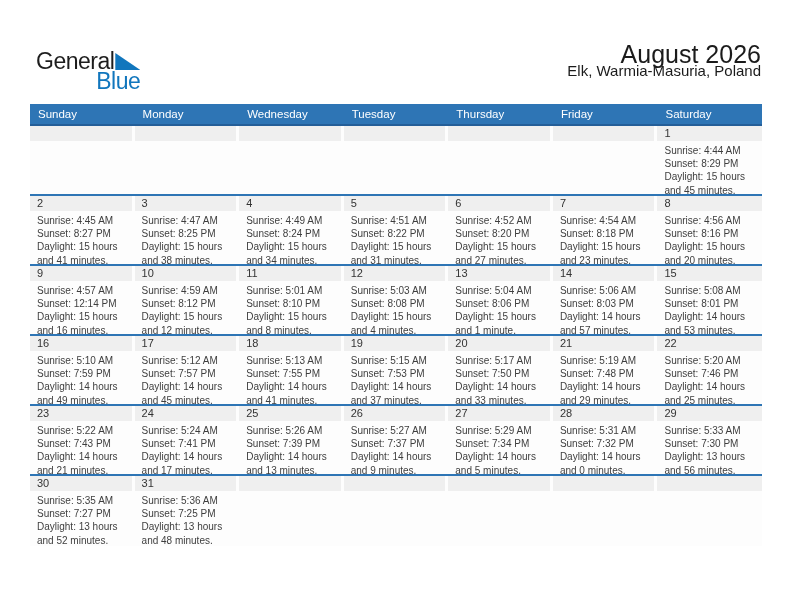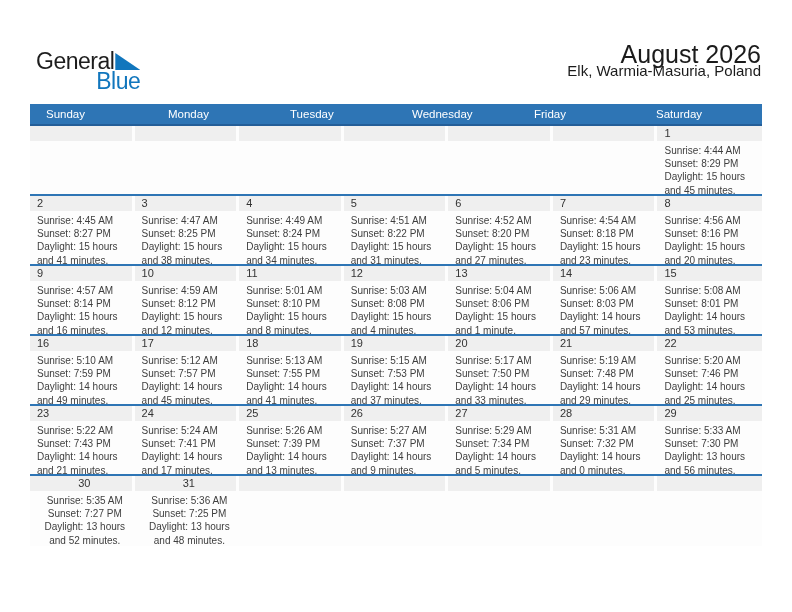--- a/index.html
+++ b/index.html
@@ -28,27 +28,27 @@
     text-align:right;
   }
   
   .calendar { position:absolute; left:30px; top:104px; width:732px; }
   .weekday-header {
     display:flex; height:22px; background:var(--header-bg);
     border-bottom:2px solid var(--header-border);
   }
   .weekday-cell {
     flex:1; color:#ffffff; font-size:11.5px; line-height:20px;
-    padding-left:16px; overflow:hidden; white-space:nowrap;
+    padding-left:8px; overflow:hidden; white-space:nowrap;
   }
   .week-row {
     display:flex; height:70px; border-bottom:2px solid var(--row-line);
     background:#fdfdfd;
   }
-  .week-row.last { border-bottom:none;text-align:center; }
+  .week-row.last { border-bottom:none; }
   .day-cell { flex:1; min-width:0; overflow:hidden; }
   .day-band {
     height:15px; background:var(--band-bg); font-size:11px; line-height:15px;
     color:#333333; padding-left:7px;
   }
   .day-cell:not(:last-child) .day-band { margin-right:3px; }
   .day-details {
     padding:3px 2px 0 7px; font-size:10px; line-height:13.2px; color:#3e3e3e;
     white-space:nowrap;
   }
@@ -61,22 +61,23 @@
   <div class="logo-line2">Blue</div>
 </div>
 
 <div class="page-title">August 2026</div>
 <div class="page-subtitle">Elk, Warmia-Masuria, Poland</div>
 
 <div class="calendar">
   <div class="weekday-header">
     <div class="weekday-cell">Sunday</div>
     <div class="weekday-cell">Monday</div>
+    <div class="weekday-cell">Wednesday</div>
     <div class="weekday-cell">Tuesday</div>
-    <div class="weekday-cell">Wednesday</div>
+    <div class="weekday-cell">Thursday</div>
     <div class="weekday-cell">Friday</div>
     <div class="weekday-cell">Saturday</div>
   </div>
   <div>
       <div class="week-row">
         <div class="day-cell">
           <div class="day-band"></div>
           <div class="day-details"></div>
         </div>
         <div class="day-cell">
@@ -172,21 +173,21 @@
             <div>Daylight: 15 hours</div>
             <div>and 20 minutes.</div>
           </div>
         </div>
       </div>
       <div class="week-row">
         <div class="day-cell">
           <div class="day-band">9</div>
           <div class="day-details">
             <div>Sunrise: 4:57 AM</div>
-            <div>Sunset: 8:14 PM</div>
+            <div>Sunset: 12:14 PM</div>
             <div>Daylight: 15 hours</div>
             <div>and 16 minutes.</div>
           </div>
         </div>
         <div class="day-cell">
           <div class="day-band">10</div>
           <div class="day-details">
             <div>Sunrise: 4:59 AM</div>
             <div>Sunset: 8:12 PM</div>
             <div>Daylight: 15 hours</div>

